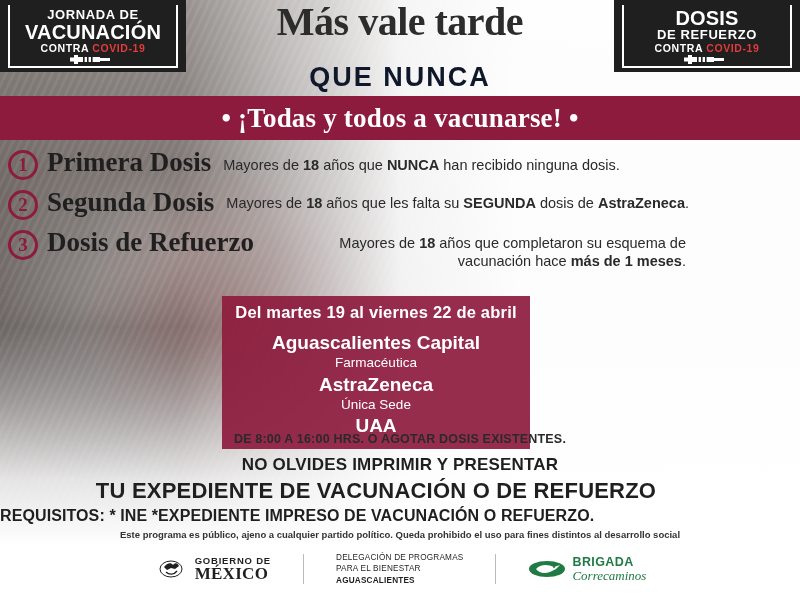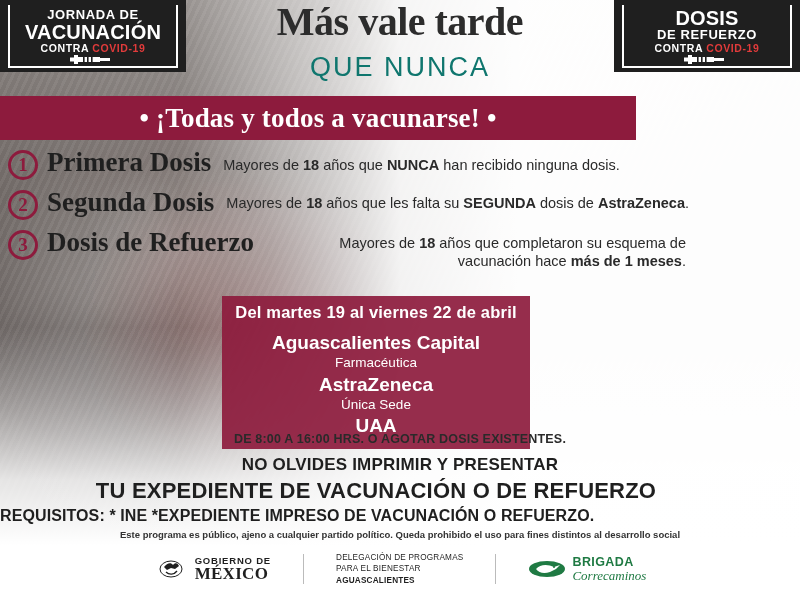--- a/index.html
+++ b/index.html
@@ -79,27 +79,27 @@
   .headline {
     position: absolute; left: 190px; top: 2px; width: 420px;
     text-align: center; color: #2c2c2c;
   }
   .headline .h1 {
     font-family: "Liberation Serif", serif;
     font-weight: bold; font-size: 40px; line-height: 1.0;
     letter-spacing: -.5px;
   }
   .headline .h2 {
-    font-size: 27px; font-weight: normal; letter-spacing: 2px;
-    color: #0f766e; margin-top: 10px;
+    font-size: 27px; font-weight: bold; letter-spacing: 2px;
+    color: #0f172a; margin-top: 20px;
   }
 
   
   .band {
-    position: absolute; left: 0; top: 96px; width: 636px; height: 44px;
+    position: absolute; left: 0; top: 96px; width: 800px; height: 44px;
     background: #8d1b3d;
     display: flex; align-items: center; justify-content: center;
   }
   .band .band-text {
     font-family: "Liberation Serif", serif;
     color: #fff; font-weight: bold; font-size: 27px; letter-spacing: .2px;
   }
 
   
   .doses { position: absolute; left: 8px; top: 148px; width: 790px; }

